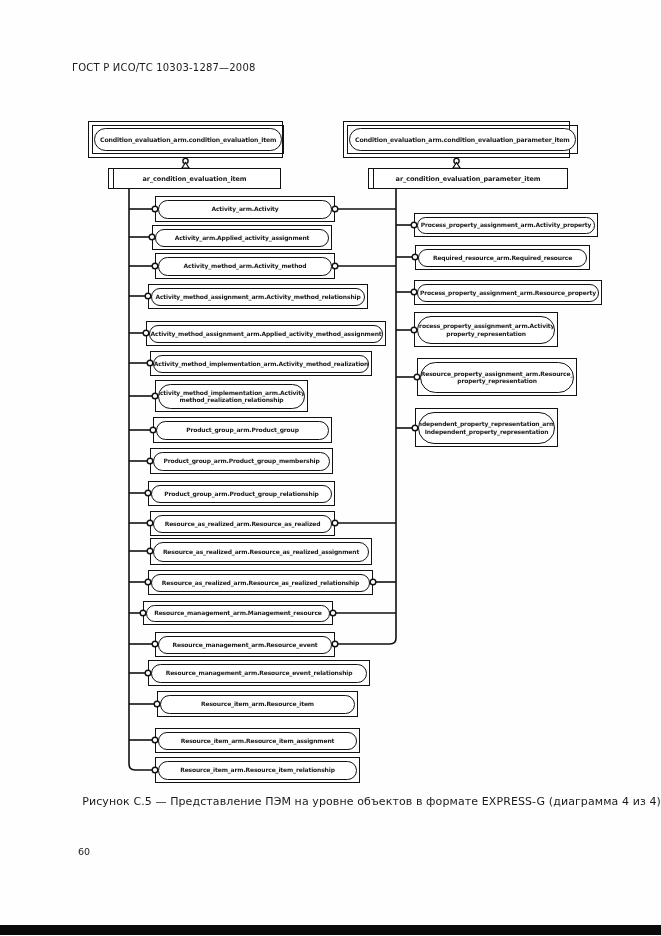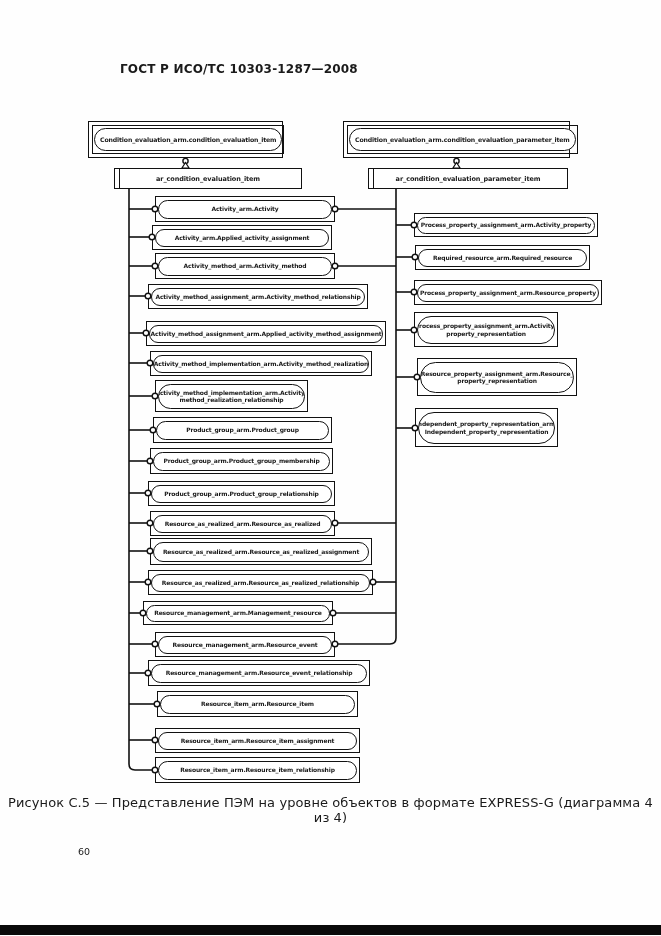--- a/index.html
+++ b/index.html
@@ -4,21 +4,21 @@
 <style>
   * { box-sizing: border-box; margin: 0; padding: 0; }
   html,body { background:#888; }
   #page {
     position: relative; width: 661px; height: 936px;
     background: #fefefe; overflow: hidden;
     font-family: "DejaVu Sans", sans-serif; color: #1a1a1a;
   }
   .hdr {
     position: absolute; left: 72px; top: 62px;
-    font-size: 12px; font-weight: bold; letter-spacing: 0.2px; margin-left: 48px;
+    font-size: 10px; font-weight: normal; letter-spacing: 0.2px;
   }
   
   .refbox { position: absolute; border: 1.6px solid #111; padding: 3px; display: flex; background:#fff; }
   .refmid { flex: 1; border: 1.4px solid #111; padding: 2px 1px; display: flex; }
   
   .ebox { position: absolute; border: 1.6px solid #111; padding: 2.5px 2px; display: flex; background:#fff; }
   .capsule {
     flex: 1; border: 1.5px solid #111; border-radius: 999px;
     display: flex; align-items: center; justify-content: center;
     text-align: center; font-size: 6px; font-weight: bold; line-height: 1.18;
@@ -28,21 +28,21 @@
   
   .sbox {
     position: absolute; border: 1.6px solid #111; background: #fff;
     display: flex; align-items: center; justify-content: center;
     font-size: 6.5px; font-weight: bold; letter-spacing: -0.1px;
   }
   .sbox::before { content:""; position:absolute; left:4px; top:0; bottom:0; border-left:1.5px solid #111; }
   .wires { position: absolute; left: 0; top: 0; }
   .caption {
     position: absolute; left: 0; right: 0; top: 795; top: 795px;
-    text-align: center; font-size: 13px; letter-spacing: 0.1px;
+    text-align: right; font-size: 11px; letter-spacing: 0.1px;
   }
   .pagenum { position: absolute; left: 78px; top: 846px; font-size: 9.5px; }
   .bottom-edge { position: absolute; left: 0; top: 925px; width: 661px; height: 10px; background: #0a0a0a; }
 </style>
 </head>
 <body>
 
 <div id="page">
 
   <div class="hdr">ГОСТ Р ИСО/ТС 10303-1287—2008</div>
@@ -51,21 +51,21 @@
     <div class="refmid">
       <div class="capsule" style="font-size:6.2px">Condition_evaluation_arm.condition_evaluation_item</div>
     </div>
   </div>
   <div class="refbox" style="left:343px;top:121px;width:227px;height:37px">
     <div class="refmid">
       <div class="capsule" style="font-size:6.2px">Condition_evaluation_arm.condition_evaluation_parameter_item</div>
     </div>
   </div>
 
-  <div class="sbox" style="left:114px;top:168px;width:188px;height:21px">
+  <div class="sbox" style="left:108px;top:168px;width:173px;height:21px">
     <span>ar_condition_evaluation_item</span>
   </div>
   <div class="sbox" style="left:368px;top:168px;width:200px;height:21px">
     <span>ar_condition_evaluation_parameter_item</span>
   </div>
 
   <div class="ebox" style="left:155px;top:196px;width:180px;height:26px">
       <div class="capsule">Activity_arm.Activity</div>
     </div>
   <div class="ebox" style="left:152px;top:225px;width:180px;height:25px">

